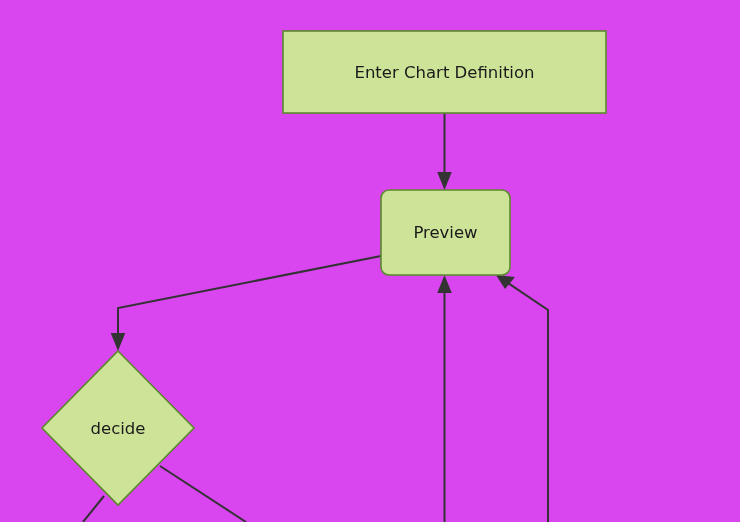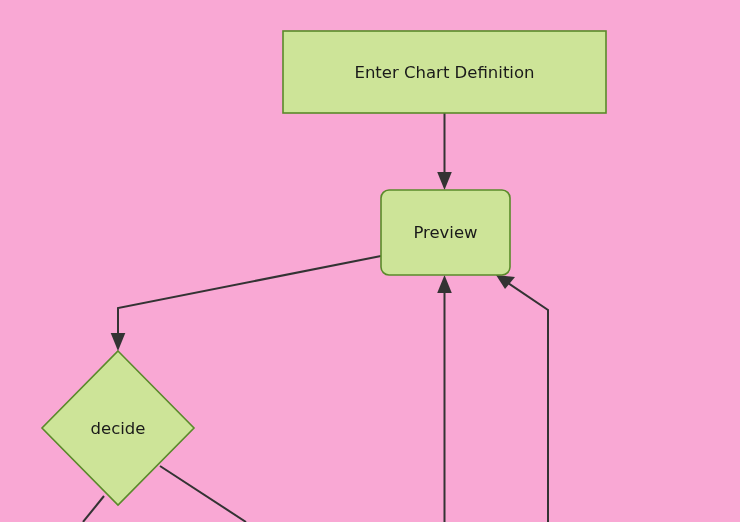--- a/index.html
+++ b/index.html
@@ -10,21 +10,21 @@
   body {
     width: 740px;
     height: 522px;
     overflow: hidden;
     font-family: "DejaVu Sans", "Liberation Sans", sans-serif;
   }
   #diagram-canvas {
     position: relative;
     width: 740px;
     height: 522px;
-    background: #f9a8d4;
+    background: #d946ef;
   }
   #flow-svg {
     position: absolute;
     top: 0;
     left: 0;
     width: 740px;
     height: 522px;
     display: block;
   }
   .node-shape {

